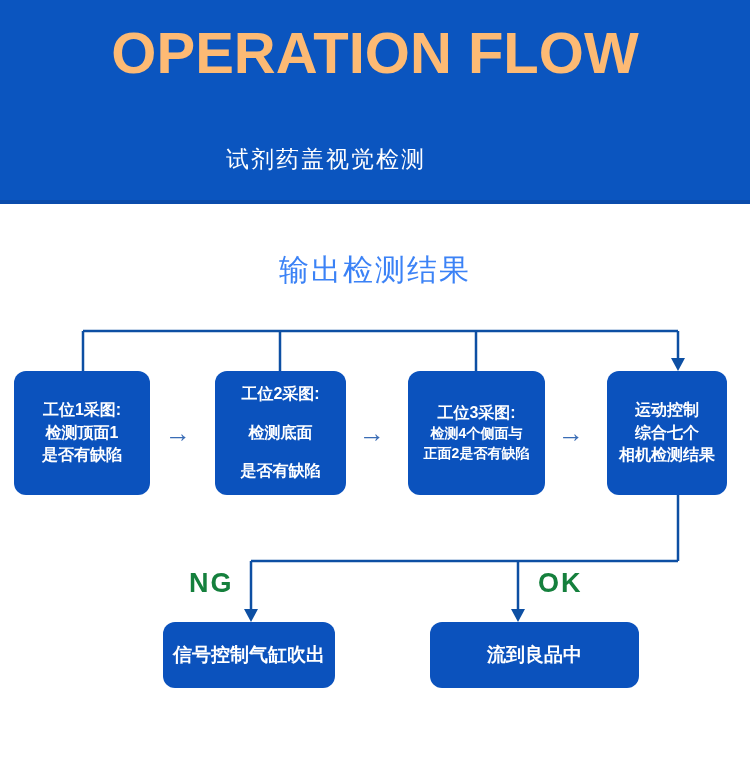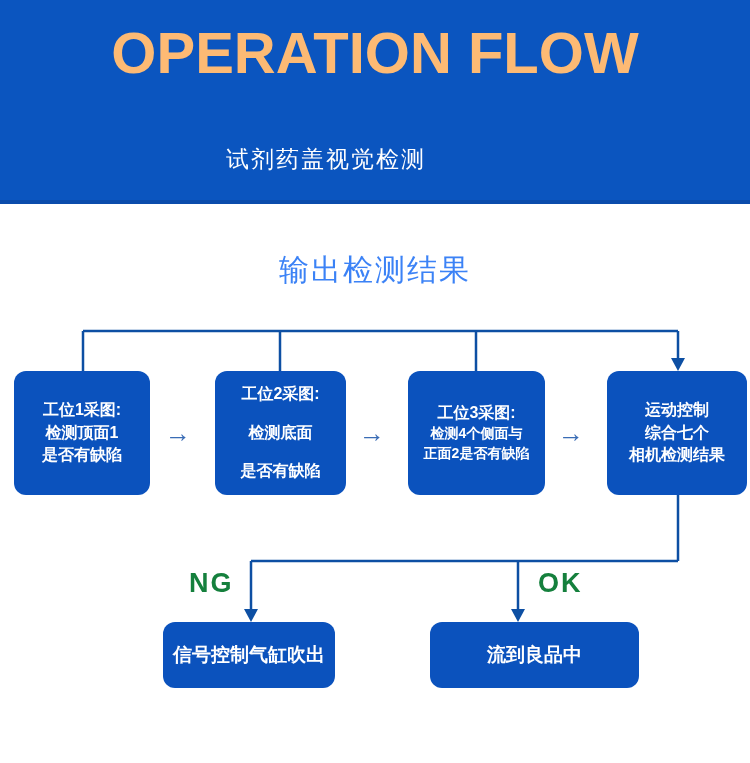--- a/index.html
+++ b/index.html
@@ -121,21 +121,21 @@
   }
   .node .line {
     display: block;
     line-height: 1.42;
     white-space: nowrap;
   }
 
   .node-p1 { left: 14px;  top: 371px; width: 136px; height: 124px; font-size: 16px; }
   .node-p2 { left: 215px; top: 371px; width: 131px; height: 124px; font-size: 16px; gap: 16px; }
   .node-p3 { left: 408px; top: 371px; width: 137px; height: 124px; font-size: 16px; }
-  .node-p4 { left: 607px; top: 371px; width: 140px; height: 124px; font-size: 16px; }
+  .node-p4 { left: 607px; top: 371px; width: 120px; height: 124px; font-size: 16px; }
 
   .node-p3 .line-sm { font-size: 14px; }
 
   .node-ng { left: 163px; top: 622px; width: 172px; height: 66px; font-size: 19px; }
   .node-ok { left: 430px; top: 622px; width: 209px; height: 66px; font-size: 19px; }
 
   .step-arrow {
     position: absolute;
     top: 421px;
     width: 40px;

